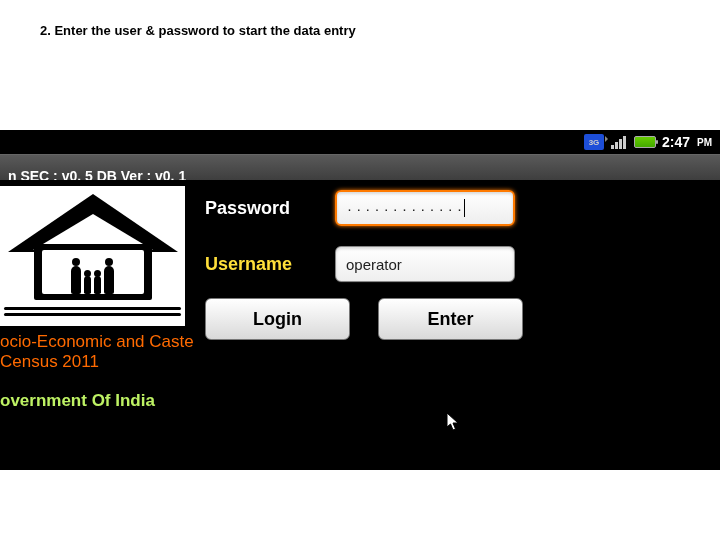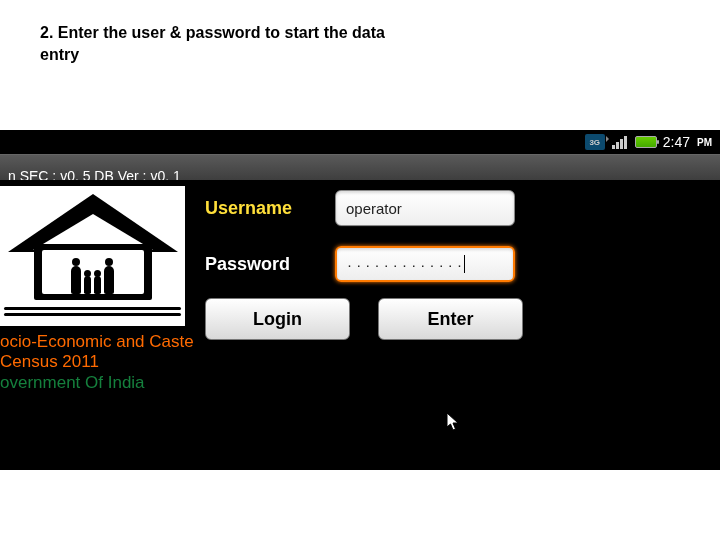--- a/index.html
+++ b/index.html
@@ -1,48 +1,48 @@
 <!DOCTYPE html>
 <html><head>
 <meta charset="utf-8">
 <style>
   * { box-sizing: border-box; margin: 0; padding: 0; }
   html, body { width: 720px; height: 540px; font-family: Arial, sans-serif; background: #fff; overflow: hidden; }
   .slide { width: 720px; height: 540px; position: relative; background: #fff; }
-  .caption { position: absolute; top: 22px; left: 40px; width: 380px; font-size: 16px; font-weight: bold; color: #000; line-height: 1.35; }
+  .caption { position: absolute; top: 22px; left: 40px; width: 380px; font-size: 13px; font-weight: bold; color: #000; line-height: 1.35; }
   .device-wrap { position: absolute; top: 130px; left: 0; width: 720px; height: 340px; background: #000; }
   .statusbar { position: absolute; top: 0; left: 0; right: 0; height: 24px; background: #000; display: flex; justify-content: flex-end; align-items: center; gap: 6px; padding: 0 8px; }
   .status-icon { display: inline-flex; align-items: center; justify-content: center; }
-  .status-3g { width: 20px; height: 16px; background: #0c4a6e; border-radius: 2px; display: flex; align-items: center; justify-content: center; font-size: 8px; color: #ccc; font-weight: bold; position: relative; }
+  .status-3g { width: 20px; height: 16px; background: #1d4ed8; border-radius: 2px; display: flex; align-items: center; justify-content: center; font-size: 8px; color: #ccc; font-weight: bold; position: relative; }
   .status-3g::after { content:""; position:absolute; right:-4px; top:2px; width:0; height:0; border-left:3px solid #888; border-top:3px solid transparent; border-bottom:3px solid transparent; }
   .status-signal { width: 18px; height: 14px; display: flex; align-items: flex-end; gap: 1px; }
   .status-signal span { width: 3px; background: #ccc; display: block; }
   .status-signal span:nth-child(1){height:4px;} .status-signal span:nth-child(2){height:7px;} .status-signal span:nth-child(3){height:10px;} .status-signal span:nth-child(4){height:13px;}
   .status-batt { width: 22px; height: 12px; border: 1px solid #aaa; border-radius: 2px; position: relative; background: linear-gradient(#6c0,#4a0); }
   .status-batt::after { content:""; position:absolute; right:-3px; top:3px; width:2px; height:4px; background:#aaa; border-radius:1px; }
-  .status-time { font-size: 14px; font-weight: normal; color: #fff; }
+  .status-time { font-size: 14px; font-weight: bold; color: #fff; }
   .status-ampm { font-size: 10px; font-weight: bold; color: #fff; margin-left: 1px; text-align: right; }
-  .titlebar { position: absolute; top: 24px; left: 0; right: 0; height: 44px; background: #3d3d3d; background: linear-gradient(#5a5a5a,#2b2b2b); color: #fff; font-size: 14px; display: flex; align-items: center; padding: 0 8px; font-weight: normal; border-top:1px solid #666; border-bottom:1px solid #111;}
+  .titlebar { position: absolute; top: 24px; left: 0; right: 0; height: 44px; background: #3d3d3d; background: linear-gradient(#5a5a5a,#2b2b2b); color: #fff; font-size: 14px; display: flex; align-items: center; padding: 0 8px; font-weight: bold; border-top:1px solid #666; border-bottom:1px solid #111;}
   .content { position: absolute; top: 50px; left: 0; right: 0; bottom: 0; background: #000; }
   .logo-box { position: absolute; top: 6px; left: 0; width: 185px; height: 140px; background: #fff; overflow: hidden; }
   .logo-inner { width: 100%; height: 100%; position: relative; }
   .hut-roof { position:absolute; left:50%; top:8px; transform:translateX(-50%); width:0; height:0; border-left:85px solid transparent; border-right:85px solid transparent; border-bottom:58px solid #000; }
   .hut-roof::after{content:"";position:absolute;left:-60px;top:20px;width:0;height:0;border-left:60px solid transparent;border-right:60px solid transparent;border-bottom:36px solid #fff;}
   .hut-body { position:absolute; left:50%; top:58px; transform:translateX(-50%); width:118px; height:56px; background:#000; border-radius:2px; }
   .hut-body::after{content:"";position:absolute;left:8px;top:6px;width:102px;height:44px;background:#fff;border-radius:2px;}
   .fam { position:absolute; left:50%; top:70px; transform:translateX(-50%); width:90px; height:38px; z-index:2; display:flex; align-items:flex-end; justify-content:center; gap:3px;}
   .fam .p{width:10px;height:28px;background:#000;border-radius:5px 5px 2px 2px;position:relative;}
   .fam .p::before{content:"";position:absolute;top:-8px;left:1px;width:8px;height:8px;border-radius:50%;background:#000;}
   .fam .c{width:7px;height:18px;background:#000;border-radius:4px 4px 2px 2px;position:relative;}
   .fam .c::before{content:"";position:absolute;top:-6px;left:0;width:7px;height:7px;border-radius:50%;background:#000;}
   .hut-base { position:absolute; left:4px; right:4px; top:118px; height:14px;}
   .hut-base .wave{height:3px;background:#000;margin-top:3px;border-radius:2px;}
   .brand { position: absolute; top: 152px; left: 0; width: 195px; }
   .brand .l1 { color: #ff6a00; font-size: 17px; font-weight: normal; line-height:1.15;}
-  .brand .l2 { color: #15803d; font-size: 17px; font-weight: normal; line-height:1.15; margin-top:2px;}
+  .brand .l2 { color: #bef264; font-size: 17px; font-weight: bold; line-height:1.15; margin-top:20px;}
   .form { position: absolute; top: 6px; left: 205px; right: 205px; }
   .row { display: flex; align-items: center; height: 44px; margin-bottom: 12px; gap: 18px; }
   .label { width: 115px; font-size: 18px; font-weight: bold; color: #fff; }
   .label.hl { color: #ffdf3a; }
   .field { flex: 0 0 180px; height: 36px; background: linear-gradient(#fff,#eee); border: 1px solid #888; border-radius: 6px; display: flex; align-items: center; padding: 0 10px; font-size: 15px; color: #222; box-shadow: inset 0 2px 3px rgba(0,0,0,.15), 0 1px 0 rgba(255,255,255,.05);}
   .field.focused { border: 2px solid #ff7a00; box-shadow: 0 0 4px #ff7a00, inset 0 2px 3px rgba(0,0,0,.15);}
   .field .cursor { display:inline-block; width:1px; height:18px; background:#000; margin-left:2px; }
   .btnrow { display: flex; gap: 28px; margin-top: 4px; }
   .btn { flex: 0 0 145px; height: 42px; background: linear-gradient(#fff,#d9d9d9); border: 1px solid #777; border-radius: 6px; display: flex; align-items: center; justify-content: center; font-size: 18px; font-weight: bold; color: #000; box-shadow: 0 1px 2px rgba(0,0,0,.4), inset 0 1px 0 #fff;}
   .cursor-ptr { position:absolute; top: 232px; left: 446px; width:14px; height:20px; }
@@ -92,30 +92,30 @@
         </div>
       </div>
 
       <div class="brand">
         <div class="l1">ocio-Economic and Caste Census 2011</div>
         <div class="l2">overnment Of India</div>
       </div>
 
       <div class="form">
         <div class="row">
-          <div class="label hl">Username</div>
-          <div class="field">
-            <span>operator</span>
-          </div>
-        </div>
-        <div class="row">
           <div class="label">Password</div>
           <div class="field focused">
             <span>· · · · · · · · · · · · ·</span>
               <span class="cursor"></span>
+          </div>
+        </div>
+        <div class="row">
+          <div class="label hl">Username</div>
+          <div class="field">
+            <span>operator</span>
           </div>
         </div>
         <div class="btnrow">
           <div class="btn">
             <span>Login</span>
           </div>
           <div class="btn">
             <span>Enter</span>
           </div>
         </div>

